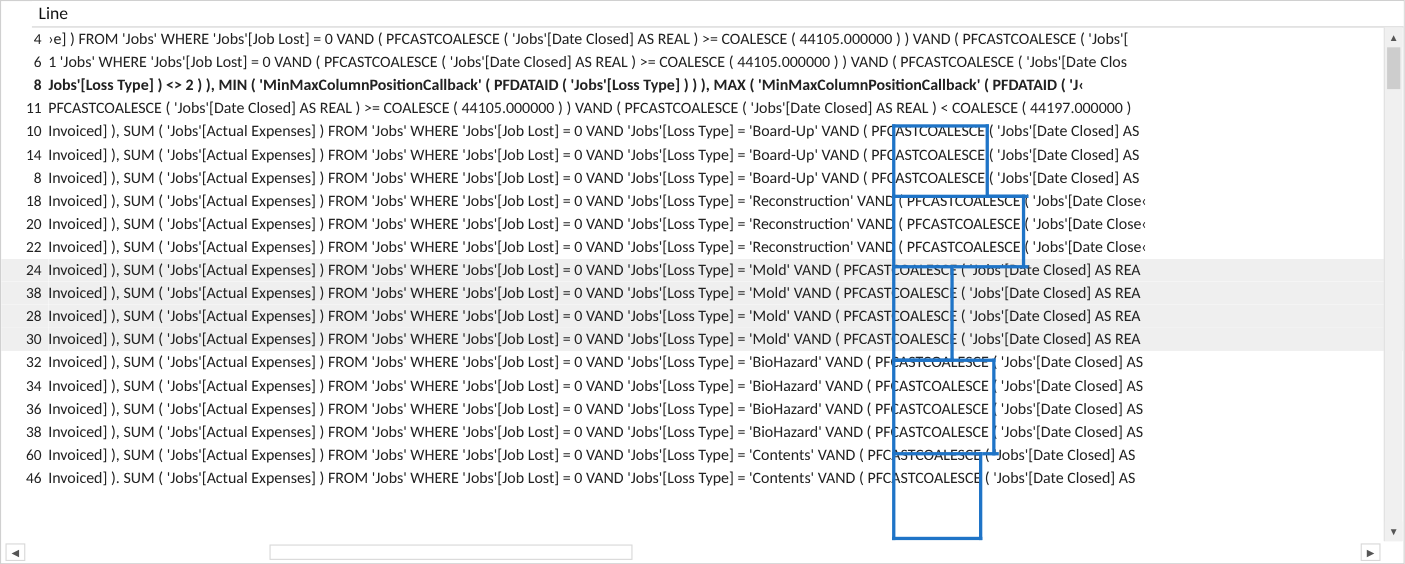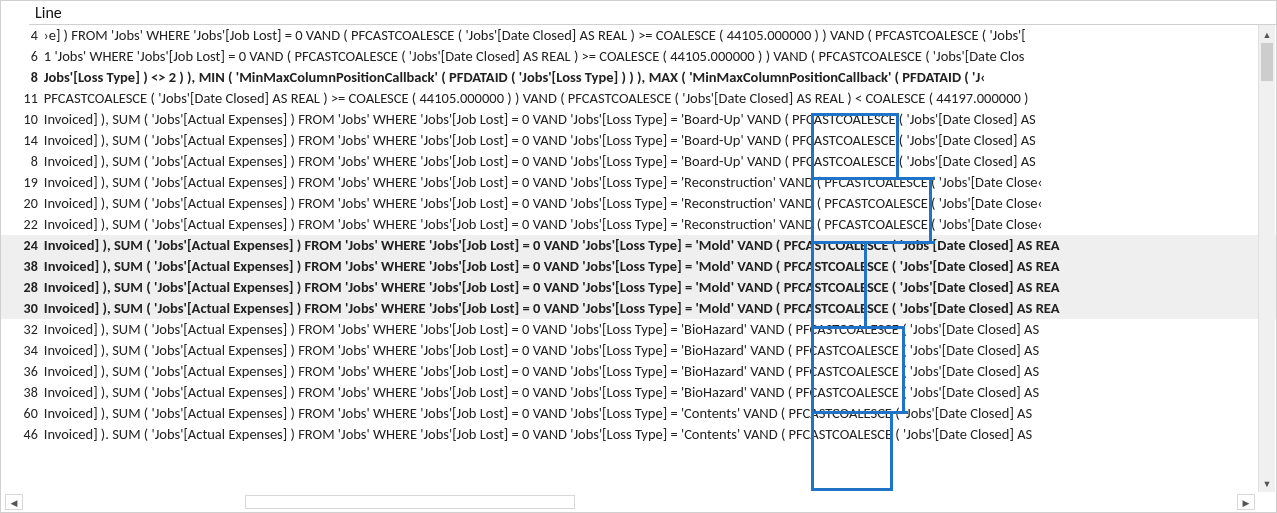--- a/index.html
+++ b/index.html
@@ -48,21 +48,21 @@
     }
     td.num {
       text-align:right;
       padding-right:6px;
       color:#222;
       font-size:14px;
     }
     td.txt {
       color:#222;
     }
-    tr.shaded { background:#efefef;font-weight:bold; }
+    tr.shaded { background:#efefef; }
     tr.bold td { font-weight:600; }
     
     .vscroll {
       position:absolute;
       right:1px;
       top:24px;
       bottom:20px;
       width:17px;
       background:#f0f0f0;
       border-left:1px solid #e0e0e0;
@@ -177,21 +177,21 @@
           </tr>
           <tr>
             <td class="num">14</td>
             <td class="txt">Invoiced] ), SUM ( 'Jobs'[Actual Expenses] ) FROM 'Jobs' WHERE 'Jobs'[Job Lost] = 0 VAND 'Jobs'[Loss Type] = 'Board-Up' VAND  ( PFCASTCOALESCE ( 'Jobs'[Date Closed] AS</td>
           </tr>
           <tr>
             <td class="num">8</td>
             <td class="txt">Invoiced] ), SUM ( 'Jobs'[Actual Expenses] ) FROM 'Jobs' WHERE 'Jobs'[Job Lost] = 0 VAND 'Jobs'[Loss Type] = 'Board-Up' VAND  ( PFCASTCOALESCE ( 'Jobs'[Date Closed] AS</td>
           </tr>
           <tr>
-            <td class="num">19</td>
+            <td class="num">18</td>
             <td class="txt">Invoiced] ), SUM ( 'Jobs'[Actual Expenses] ) FROM 'Jobs' WHERE 'Jobs'[Job Lost] = 0 VAND 'Jobs'[Loss Type] = 'Reconstruction' VAND  ( PFCASTCOALESCE ( 'Jobs'[Date Close‹</td>
           </tr>
           <tr>
             <td class="num">20</td>
             <td class="txt">Invoiced] ), SUM ( 'Jobs'[Actual Expenses] ) FROM 'Jobs' WHERE 'Jobs'[Job Lost] = 0 VAND 'Jobs'[Loss Type] = 'Reconstruction' VAND  ( PFCASTCOALESCE ( 'Jobs'[Date Close‹</td>
           </tr>
           <tr>
             <td class="num">22</td>
             <td class="txt">Invoiced] ), SUM ( 'Jobs'[Actual Expenses] ) FROM 'Jobs' WHERE 'Jobs'[Job Lost] = 0 VAND 'Jobs'[Loss Type] = 'Reconstruction' VAND  ( PFCASTCOALESCE ( 'Jobs'[Date Close‹</td>
           </tr>

